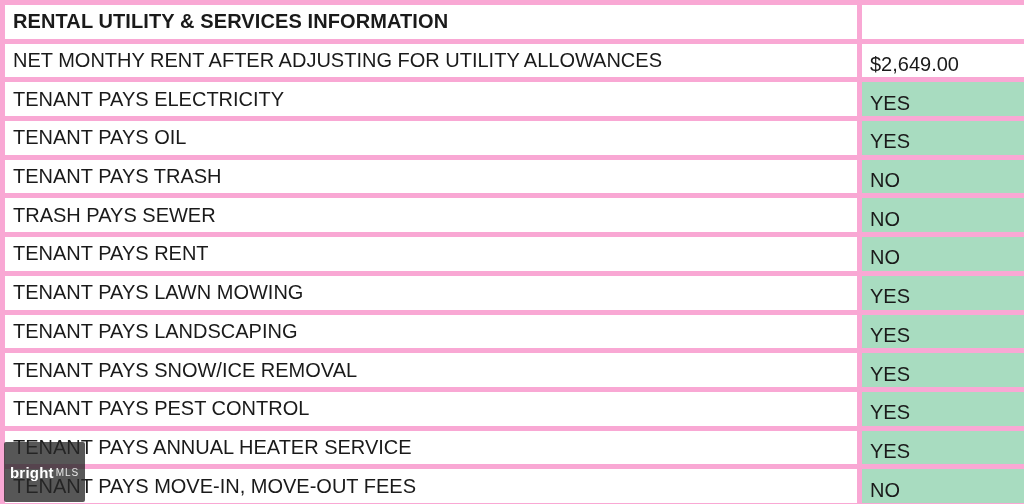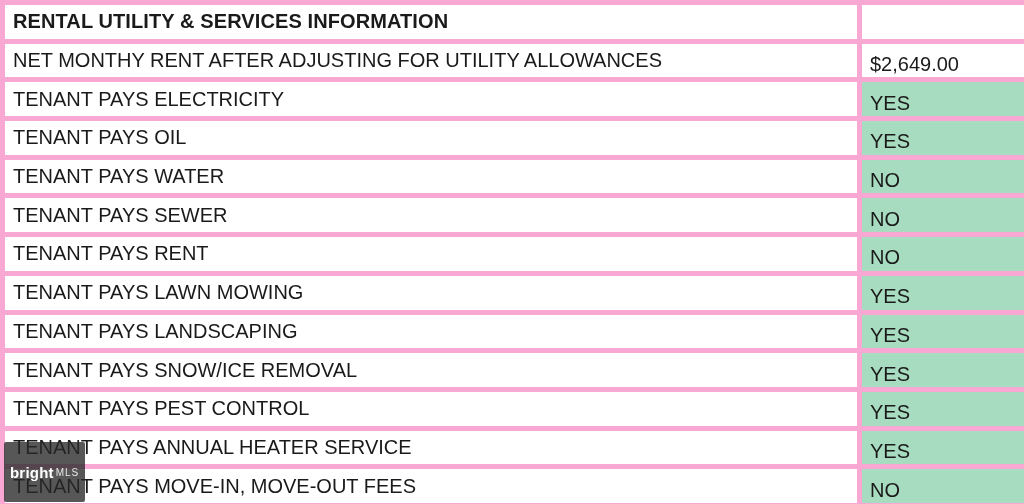--- a/index.html
+++ b/index.html
@@ -106,28 +106,28 @@
       </td>
     </tr>
     <tr>
       <td class="label-cell">TENANT PAYS OIL</td>
       <td class="value-cell dropdown-cell">
         <span class="value-text">YES</span>
         
       </td>
     </tr>
     <tr>
-      <td class="label-cell">TENANT PAYS WATER</td>
+      <td class="label-cell">TENANT PAYS TRASH</td>
       <td class="value-cell dropdown-cell">
         <span class="value-text">NO</span>
         
       </td>
     </tr>
     <tr>
-      <td class="label-cell">TENANT PAYS SEWER</td>
+      <td class="label-cell">TRASH PAYS SEWER</td>
       <td class="value-cell dropdown-cell">
         <span class="value-text">NO</span>
         
       </td>
     </tr>
     <tr>
       <td class="label-cell">TENANT PAYS RENT</td>
       <td class="value-cell dropdown-cell">
         <span class="value-text">NO</span>
         

